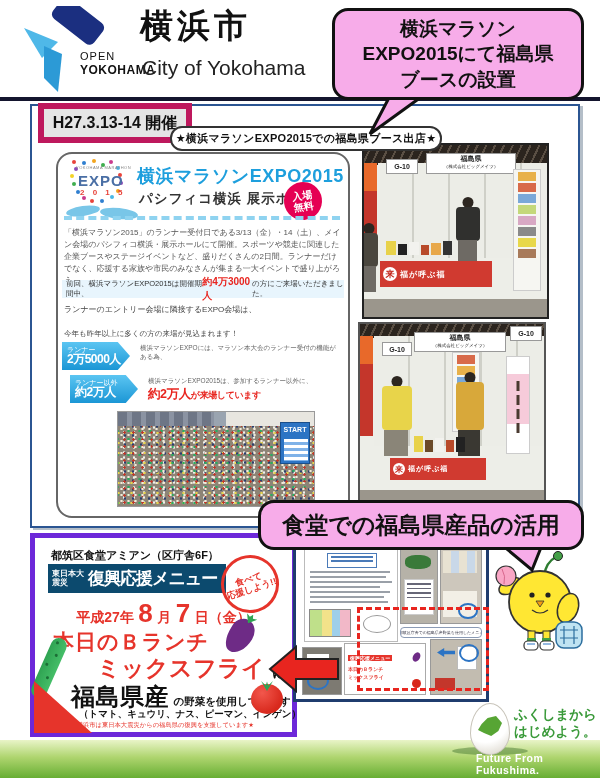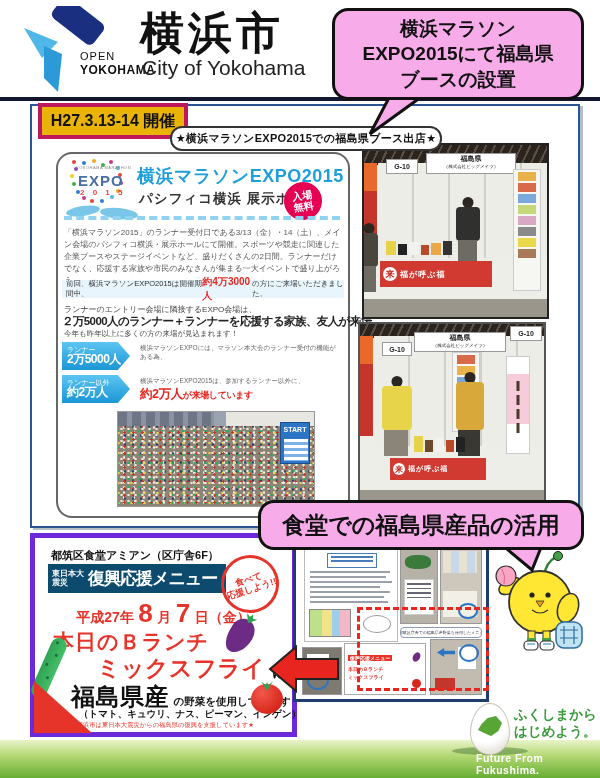--- a/index.html
+++ b/index.html
@@ -2,40 +2,40 @@
 <html><head>
 <meta charset="utf-8">
 <style>
   html,body{margin:0;padding:0;background:#fff;}
   body{font-family:"Liberation Sans","DejaVu Sans",sans-serif;}
   #page{position:relative;width:600px;height:778px;overflow:hidden;background:#fff;}
   .abs{position:absolute;}
 
   
   #logo-mark{left:14px;top:6px;width:110px;height:88px;}
-  #city-jp{left:140px;top:4px;font-size:44px;font-weight:700;color:#111;letter-spacing:4px;}
+  #city-jp{left:140px;top:4px;font-size:33px;font-weight:700;color:#111;letter-spacing:4px;}
   #city-en{left:142px;top:56px;font-size:21px;color:#222;font-weight:500;}
   .logo-open{left:66px;top:44px;font-size:11px;color:#111;letter-spacing:1px;}
   .logo-ykh{left:66px;top:57px;font-size:12px;font-weight:700;color:#111;letter-spacing:.5px;}
 
   
   .bubble{background:#F7ACE9;border:3px solid #111;border-radius:16px;z-index:6;
           display:flex;flex-direction:column;justify-content:center;text-align:center;}
   #bubble-top{left:332px;top:8px;width:246px;height:86px;}
   #bubble-top div{font-size:19px;font-weight:700;color:#111;line-height:1.32;}
   #bubble-top-tail{left:366px;top:90px;z-index:5;}
   #bubble-bottom{left:258px;top:500px;width:320px;height:44px;z-index:6;}
   #bubble-bottom div{font-size:23px;font-weight:700;color:#111;}
   #bubble-bottom-tail{left:492px;top:538px;z-index:5;}
 
   
   #top-rule{left:0;top:97px;width:600px;height:4px;background:#14152e;z-index:1;}
   #main-box{left:30px;top:104px;width:546px;height:420px;border:2px solid #2B5592;
             background:#fff;box-shadow:3px 2px 0 rgba(140,155,170,.65);z-index:2;}
-  #date-badge{left:38px;top:103px;width:142px;height:28px;background:#eab308;border:4px solid #be185d;
+  #date-badge{left:38px;top:103px;width:142px;height:28px;background:#e5e5e5;border:6px solid #be185d;
               z-index:4;display:flex;align-items:center;justify-content:center;
               font-size:16px;font-weight:700;color:#111;}
   #section-pill{left:170px;top:126px;width:268px;height:21px;border:2px solid #333;border-radius:12px;
                background:#fff;z-index:4;display:flex;align-items:center;justify-content:center;
                font-size:11px;font-weight:700;color:#111;letter-spacing:.3px;}
 
   
   #flyer-card{left:56px;top:152px;width:290px;height:362px;border:2px solid #666;border-radius:16px;
               background:#fff;z-index:3;}
   .fc{position:absolute;}
@@ -262,33 +262,32 @@
       <span>無料</span>
     </div>
     <div class="fc" id="flyer-dash"></div>
     <div class="fc" id="flyer-par">「横浜マラソン2015」のランナー受付日である3/13（金）・14（土）、メイン会場のパシフィコ横浜・展示ホールにて開催。スポーツや競走に関連した企業ブースやステージイベントなど、盛りだくさんの2日間。ランナーだけでなく、応援する家族や市民のみなさんが集まる一大イベントで盛り上がろう。</div>
     <div class="fc" id="flyer-high">
       <span>前回、横浜マラソンEXPO2015は開催期間中、</span>
       <span class="red-strong">約4万3000人</span>
       <span>の方にご来場いただきました。</span>
     </div>
     <div class="fc" id="flyer-lead">ランナーのエントリー会場に隣接するEXPO会場は、</div>
-    <div class="fc" id="flyer-bold">２万5000人のランナー＋ランナーを応援する家族、友人が来場</div>
     <div class="fc" id="flyer-sub">今年も昨年以上に多くの方の来場が見込まれます！</div>
 
     <div class="fc" id="stat-row1" style="left:0;width:100%;height:30px;">
       <div class="stat-badge">
         <span class="tag">ランナー</span>
         <span class="val">2万5000人</span>
       </div>
       <div class="stat-desc">
         <span class="grey">横浜マラソンEXPOには、マラソン本大会のランナー受付の機能がある為、</span>
       </div>
     </div>
-    <div class="fc" id="stat-row2" style="left:0;width:100%;height:30px;">
+    <div class="fc" id="stat-row2" style="left:8px;width:100%;height:30px;">
       <div class="stat-badge">
         <span class="tag">ランナー以外</span>
         <span class="val">約2万人</span>
       </div>
       <div class="stat-desc">
         <span class="grey">横浜マラソンEXPO2015は、参加するランナー以外に、</span>
         <span class="red"><span></span><b>約2万人</b><span>が来場しています</span></span>
       </div>
     </div>
 

